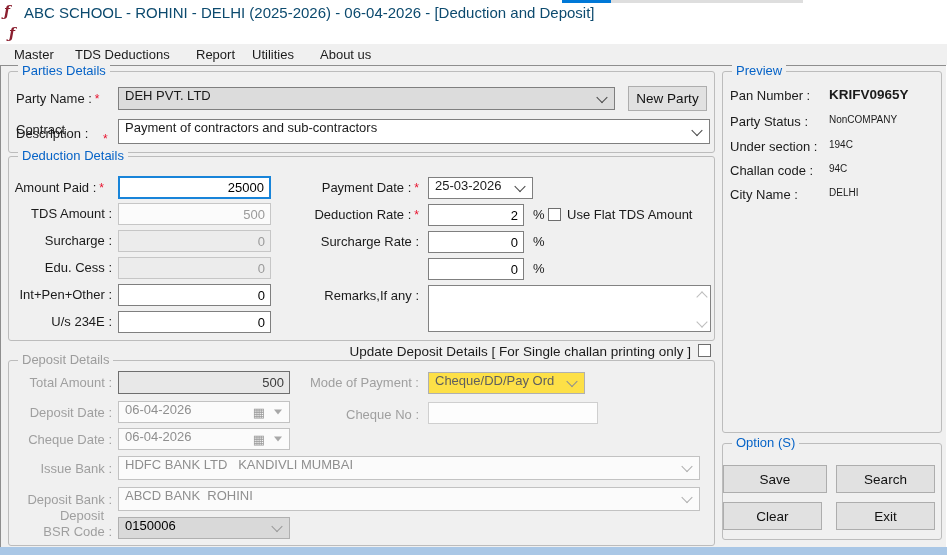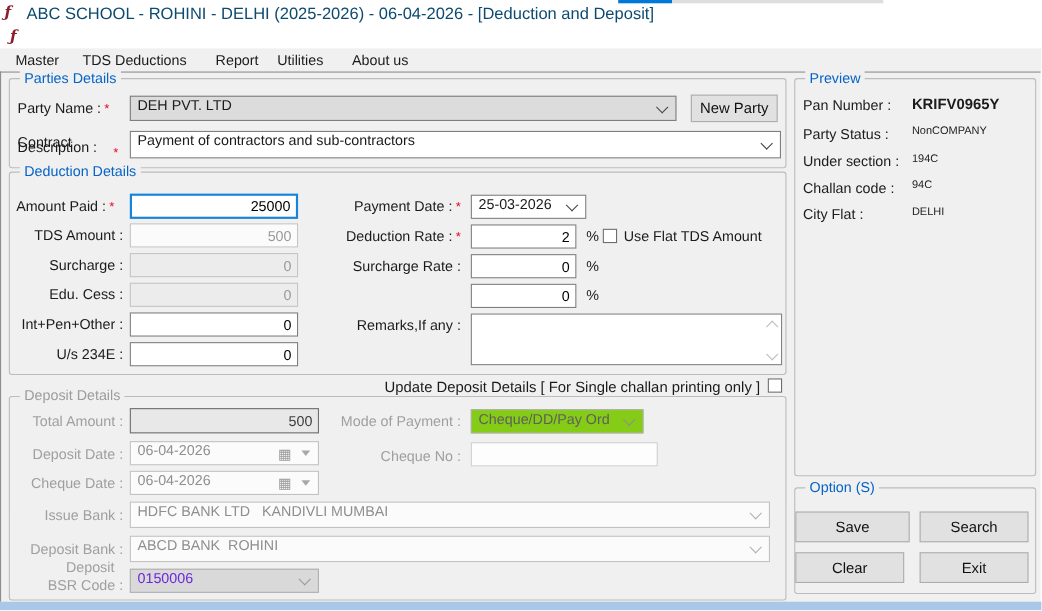--- a/index.html
+++ b/index.html
@@ -48,23 +48,23 @@
 
   
   .combo{position:absolute;box-sizing:border-box;border:1px solid #7f7f7f;background:#fff;
          display:flex;align-items:flex-start;padding:0 22px 0 6px;overflow:hidden;}
   .combo .txt{white-space:pre;font-size:13px;}
   .chev{position:absolute;right:8px;top:50%;width:7px;height:7px;border-left:1.5px solid #4a4a4a;
         border-bottom:1.5px solid #4a4a4a;transform:translateY(-68%) rotate(-45deg);}
   .combo.graybg{background:#dcdcdc;}
   .combo.disghost{background:#fbfbfb;border:1px solid #c2c2c2;color:#8f8f8f;}
   .combo.disghost .chev{border-color:#b0b0b0;}
-  .combo.dismode{background:#84cc16;border:1px solid #b0b0b0;color:#5f5f5f;}
+  .combo.dismode{background:#fde047;border:1px solid #b0b0b0;color:#5f5f5f;}
   .combo.dismode .chev{border-color:#8f8f8f;}
-  .combo.disbsr{background:#d9d9d9;border:1px solid #b0b0b0;color:#6d28d9;}
+  .combo.disbsr{background:#d9d9d9;border:1px solid #b0b0b0;color:#000000;}
   .combo.disbsr .chev{border-color:#9a9a9a;}
   .cal{position:absolute;right:24px;top:2px;font-size:13px;color:#9a9a9a;line-height:18px;}
   .darr{position:absolute;right:7px;top:50%;width:0;height:0;border-left:4px solid transparent;
         border-right:4px solid transparent;border-top:5px solid #a8a8a8;transform:translateY(-50%);}
 
   
   .btn{position:absolute;box-sizing:border-box;background:#e1e1e1;border:1px solid #adadad;
        font-family:inherit;font-size:13.5px;color:#111;cursor:default;}
 
   
@@ -236,21 +236,21 @@
     <span class="legend blue">Preview</span>
   </div>
   <div class="pv-label" style="top:88px;">Pan Number :</div>
   <div class="pv-value bold" style="top:87px;">KRIFV0965Y</div>
   <div class="pv-label" style="top:114px;">Party Status :</div>
   <div class="pv-value" style="top:114px;">NonCOMPANY</div>
   <div class="pv-label" style="top:139px;">Under section :</div>
   <div class="pv-value" style="top:139px;">194C</div>
   <div class="pv-label" style="top:163px;">Challan code :</div>
   <div class="pv-value" style="top:163px;">94C</div>
-  <div class="pv-label" style="top:187px;">City Flat :</div>
+  <div class="pv-label" style="top:187px;">City Name :</div>
   <div class="pv-value" style="top:187px;">DELHI</div>
 
   <div class="gbox" style="left:722px;top:443px;width:218px;height:95px;">
     <span class="legend blue">Option (S)</span>
   </div>
   <button class="btn" style="left:723px;top:465px;width:104px;height:28px;">Save</button>
   <button class="btn" style="left:836px;top:465px;width:99px;height:28px;">Search</button>
   <button class="btn" style="left:723px;top:502px;width:99px;height:28px;">Clear</button>
   <button class="btn" style="left:836px;top:502px;width:99px;height:28px;">Exit</button>
 

